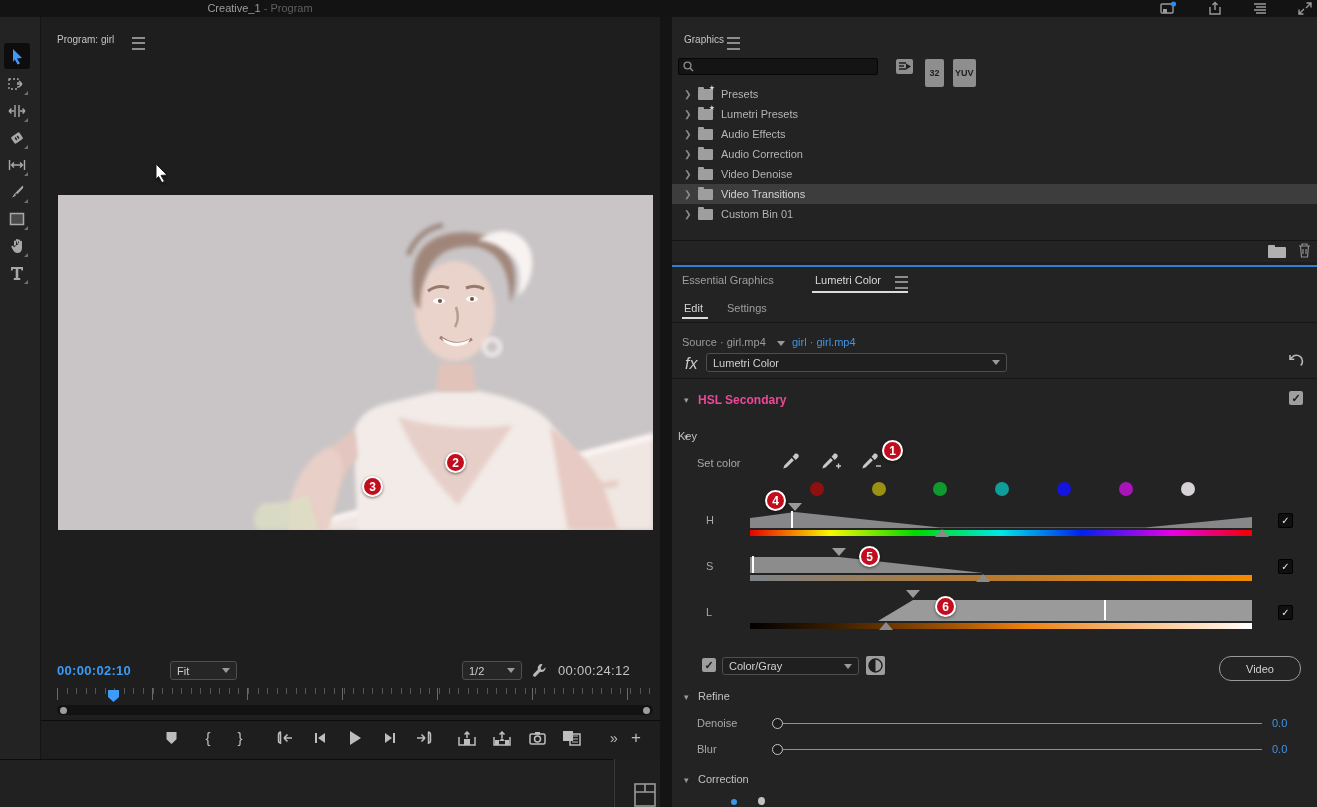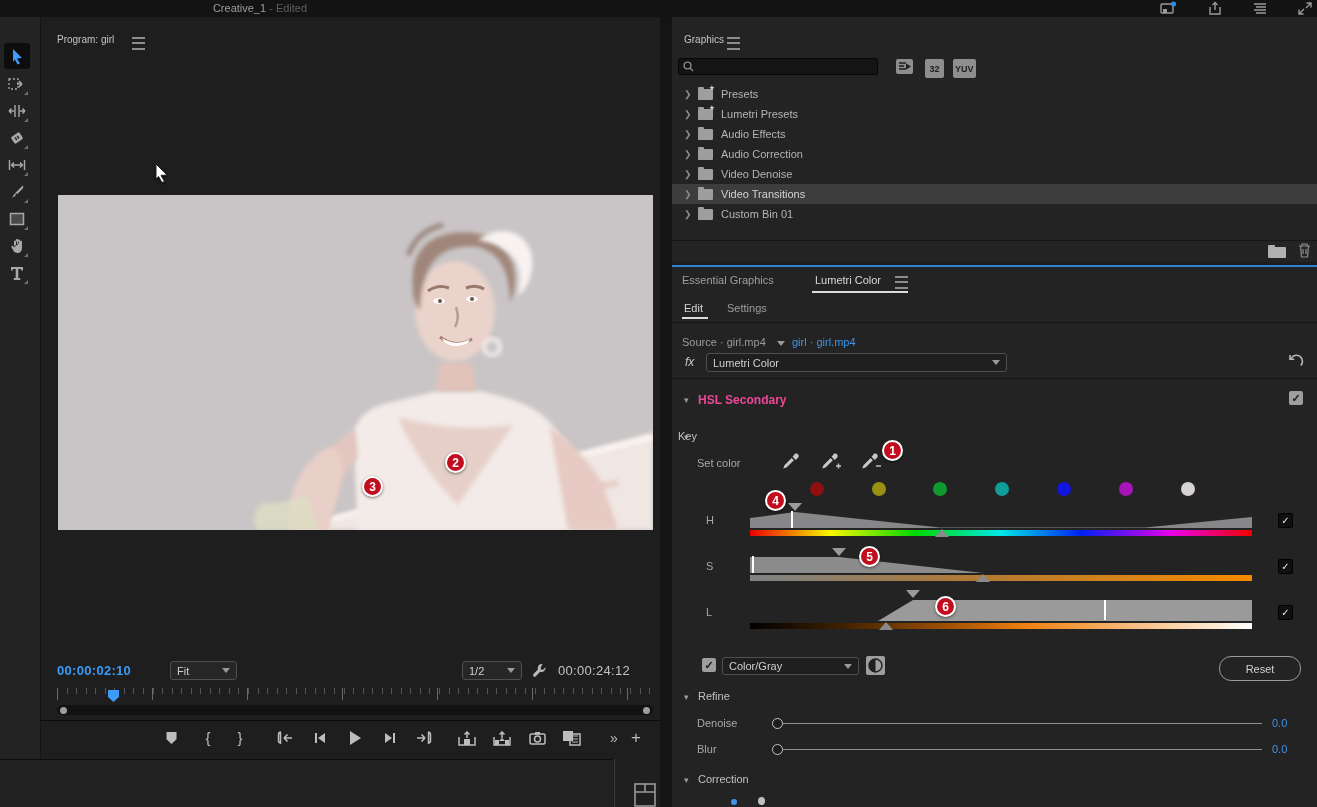--- a/index.html
+++ b/index.html
@@ -39,21 +39,21 @@
   .tr-txt{font-size:15px;color:#bdbdbd;line-height:20px}
   
   .botstrip{left:0;top:759px;width:613px;height:48px;background:#212121;border-top:1px solid #0d0d0d}
   .botpanel{left:614px;top:759px;width:46px;height:48px;background:#1f1f1f;border-left:1px solid #3a3a3a}
   
   .vgap{left:660px;top:17px;width:12px;height:790px;background:#141414}
   
   .effects{left:672px;top:17px;width:645px;height:245px;background:#232323}
   .searchbox{left:6px;top:41px;width:200px;height:17px;background:#141414;border:1px solid #060606;border-radius:2px;
              display:flex;align-items:center;gap:4px;padding:0 4px;box-sizing:border-box}
-  .stamp{height:19px;background:#8e8e8e;border-radius:2px;color:#1e1e1e;font-weight:bold;font-size:9px;
+  .stamp{height:28px;background:#8e8e8e;border-radius:2px;color:#1e1e1e;font-weight:bold;font-size:9px;
          display:flex;align-items:center;justify-content:center;padding:0 2px}
   .trow{left:0;width:645px;height:20px;display:flex;align-items:center;font-size:11px;color:#b4b4b4}
   .trow.sel{background:#3d3d3d;color:#d2d2d2}
   .twist{color:#8a8a8a;font-size:9px;margin:0 6px 0 12px;width:8px}
   .folder{width:15px;height:11px;background:#9e9e9e;border-radius:1px;position:relative;margin-right:8px}
   .folder:before{content:"";position:absolute;left:0;top:-2px;width:6px;height:2px;background:#9e9e9e;border-radius:1px 1px 0 0}
   .folder.star:after{content:"★";position:absolute;right:-2px;top:-5px;font-size:7px;color:#d8d8d8}
   .fx-divider{background:#161616;height:1px}
   
   .bluefocus{left:672px;top:265px;width:645px;height:2px;background:#2e82d4}
@@ -83,21 +83,21 @@
          box-shadow:0 1px 3px rgba(0,0,0,.5);color:#fff;font-size:12px;font-weight:bold;
          display:flex;align-items:center;justify-content:center;box-sizing:border-box}
   .cursor{filter:drop-shadow(0 1px 1px rgba(0,0,0,.6))}
 </style>
 </head>
 <body>
 
 <div class="abs topbar">
   <div class="abs apptitle">
     <span>Creative_1</span>
-    <span class="muted">- Edited</span>
+    <span class="muted">- Program</span>
   </div>
   <div class="abs tb-ic" style="left:1160px">
     <svg width="16" height="15" viewBox="0 0 16 15">
         <rect x="1" y="3" width="12" height="9" rx="1" fill="none" stroke="#9a9a9a" stroke-width="1.4"></rect>
         <rect x="3" y="8" width="4" height="4" fill="#9a9a9a"></rect>
         <circle cx="13.5" cy="3" r="2.6" fill="#2d8ceb"></circle>
       </svg>
   </div>
   <div class="abs tb-ic" style="left:1207px">
     <svg width="16" height="15" viewBox="0 0 16 15">
@@ -436,21 +436,21 @@
 
 <div class="abs ltab" style="left:684px;top:302px;color:#d6d6d6">Edit</div>
 <div class="abs underline" style="left:682px;top:317px;width:26px"></div>
 <div class="abs ltab" style="left:727px;top:302px;color:#9e9e9e">Settings</div>
 <div class="abs fx-divider" style="left:672px;top:322px;width:645px"></div>
 
 <div class="abs ltab" style="left:682px;top:336px;color:#9a9a9a">Source · girl.mp4</div>
 <div class="abs chev" style="left:777px;top:341px"></div>
 <div class="abs ltab linkblue" style="left:792px;top:336px">girl · girl.mp4</div>
 
-<div class="abs" style="left:685px;top:355px;font-size:12px;font-style:italic;color:#c8c8c8">fx</div>
+<div class="abs" style="left:685px;top:355px;font-size:16px;font-style:italic;color:#c8c8c8">fx</div>
 <div class="abs dd" style="left:706px;top:353px;width:301px;height:19px;background:#1f1f1f">
   <span>Lumetri Color</span>
     <span class="chev"></span>
 </div>
 <div class="abs" style="left:1288px;top:354px">
   <svg width="16" height="16" viewBox="0 0 16 16">
       <path d="M12.8 11.5A6 6 0 104 3.2L2.2 5" fill="none" stroke="#b8b8b8" stroke-width="1.6"></path>
       <path d="M2 1v4.3h4.3" fill="none" stroke="#b8b8b8" stroke-width="1.6"></path>
     </svg>
 </div>
@@ -525,21 +525,21 @@
   <span>Color/Gray</span>
     <span class="chev"></span>
 </div>
 <div class="abs" style="left:866px;top:656px">
   <svg width="19" height="19" viewBox="0 0 19 19">
       <rect width="19" height="19" rx="2" fill="#9e9e9e"></rect>
       <path d="M9.5 3a6.5 6.5 0 000 13z" fill="#1e1e1e"></path>
       <circle cx="9.5" cy="9.5" r="6.5" fill="none" stroke="#1e1e1e" stroke-width="1.4"></circle>
     </svg>
 </div>
-<div class="abs resetbtn" style="top:656px">Reset</div>
+<div class="abs resetbtn" style="top:656px">Video</div>
 
 <div class="abs twisty" style="left:684px;top:692px">▾</div>
 <div class="abs ltab" style="left:698px;top:690px;color:#c0c0c0">Refine</div>
 
 <div class="abs seclabel" style="left:697px;top:717px">Denoise</div>
 <div class="abs sliderline" style="left:783px;top:723px;width:479px"></div>
 <div class="abs sknob" style="left:772px;top:718px"></div>
 <div class="abs val-blue" style="left:1272px;top:717px">0.0</div>
 
 <div class="abs seclabel" style="left:697px;top:743px">Blur</div>

